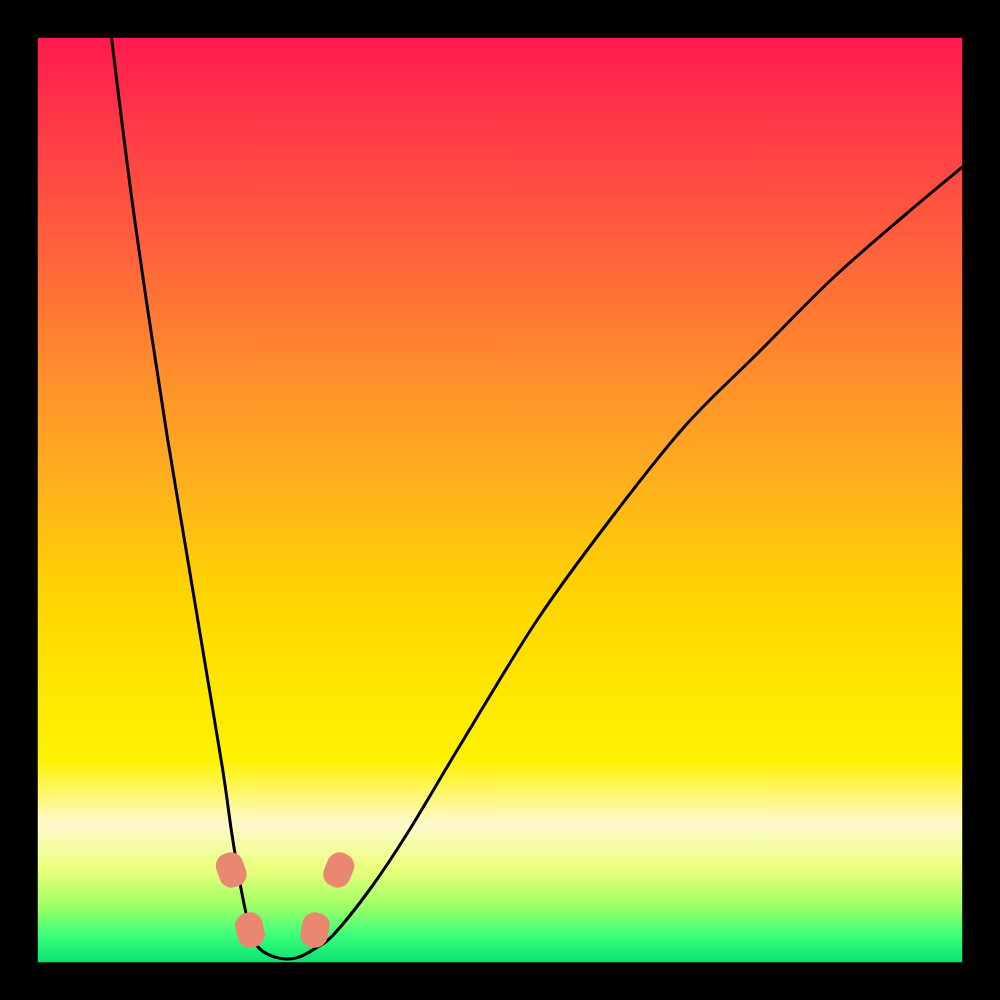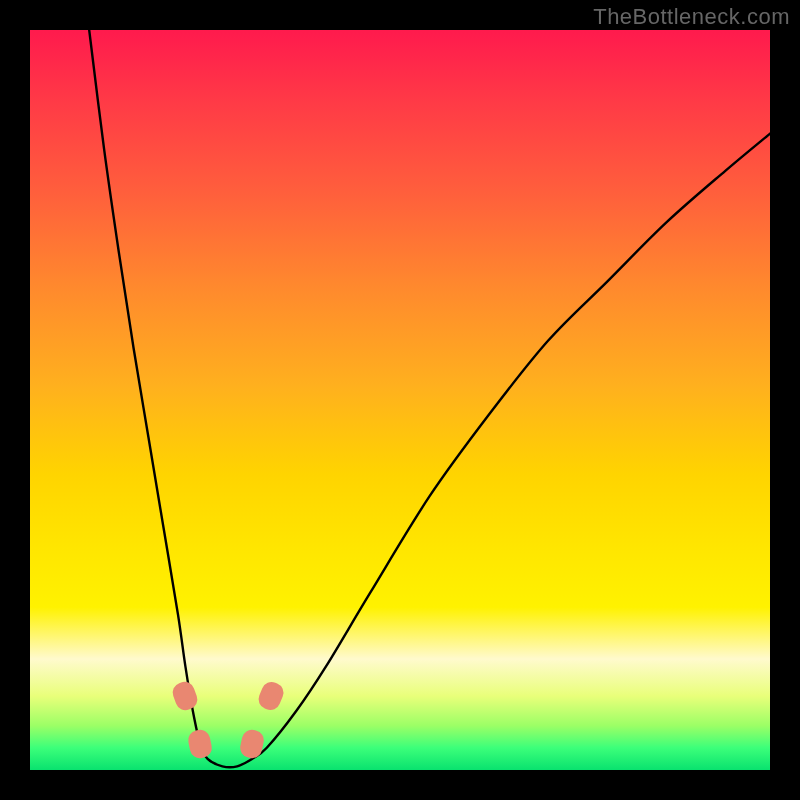--- a/index.html
+++ b/index.html
@@ -68,21 +68,20 @@
     border-radius: 10px;
     transform: translate(-50%, -50%) rotate(var(--rot, 0deg));
     z-index: 5;
   }
 </style>
 </head>
 <body>
 
 <div class="stage">
 
-  <div class="watermark">TheBottleneck.com</div>
 
   <div class="plot">
     <div class="grad"></div>
 
     <svg class="curve" viewBox="0 0 740 740" preserveAspectRatio="none">
       <path id="curve-path" fill="none" stroke="#000" stroke-width="2.4" stroke-linecap="round" d="M 59.2,0 C 61.66666666666667,19.73333333333333 69.06666666666666,81.39999999999998 74,118.39999999999998 C 78.93333333333334,155.39999999999998 83.86666666666666,188.7 88.8,222 C 93.73333333333333,255.3 98.66666666666667,287.36666666666673 103.60000000000001,318.20000000000005 C 108.53333333333335,349.03333333333336 113.46666666666667,377.40000000000003 118.4,407 C 123.33333333333334,436.59999999999997 128.26666666666665,466.19999999999993 133.2,495.79999999999995 C 138.13333333333333,525.4 144.3,561.1666666666667 148,584.6 C 151.7,608.0333333333333 152.93333333333334,620.3666666666667 155.4,636.4 C 157.86666666666667,652.4333333333333 160.33333333333334,667.8499999999999 162.8,680.8 C 165.26666666666668,693.75 167.73333333333335,706.0833333333334 170.20000000000002,714.1 C 172.66666666666669,722.1166666666667 173.9,725.2 177.6,728.9 C 181.29999999999998,732.5999999999999 187.46666666666667,735.0666666666666 192.4,736.3 C 197.33333333333334,737.5333333333333 202.26666666666668,737.5333333333333 207.20000000000002,736.3 C 212.13333333333335,735.0666666666666 217.06666666666666,731.9833333333333 222,728.9 C 226.93333333333334,725.8166666666666 229.4,725.8166666666666 236.8,717.8 C 244.20000000000002,709.7833333333333 256.5333333333333,694.3666666666666 266.4,680.8 C 276.26666666666665,667.2333333333333 283.66666666666663,656.1333333333333 296,636.4 C 308.33333333333337,616.6666666666666 323.1333333333334,590.7666666666667 340.40000000000003,562.4 C 357.6666666666667,534.0333333333333 379.8666666666667,495.79999999999995 399.6,466.2 C 419.33333333333337,436.6 439.06666666666666,410.7 458.8,384.8 C 478.53333333333336,358.90000000000003 498.26666666666665,333 518,310.8 C 537.7333333333333,288.6 557.4666666666667,271.3333333333333 577.2,251.59999999999997 C 596.9333333333334,231.86666666666662 616.6666666666666,210.89999999999998 636.4,192.39999999999998 C 656.1333333333333,173.89999999999998 678.3333333333333,155.3999999999999 695.5999999999999,140.5999999999999 C 712.8666666666666,125.79999999999991 732.6,109.76666666666667 740,103.60000000000002"></path>
     </svg>
 
     <div id="markers">
         <div class="marker" style="left: 155.4px; top: 666px; --rot: -20deg;"></div>

